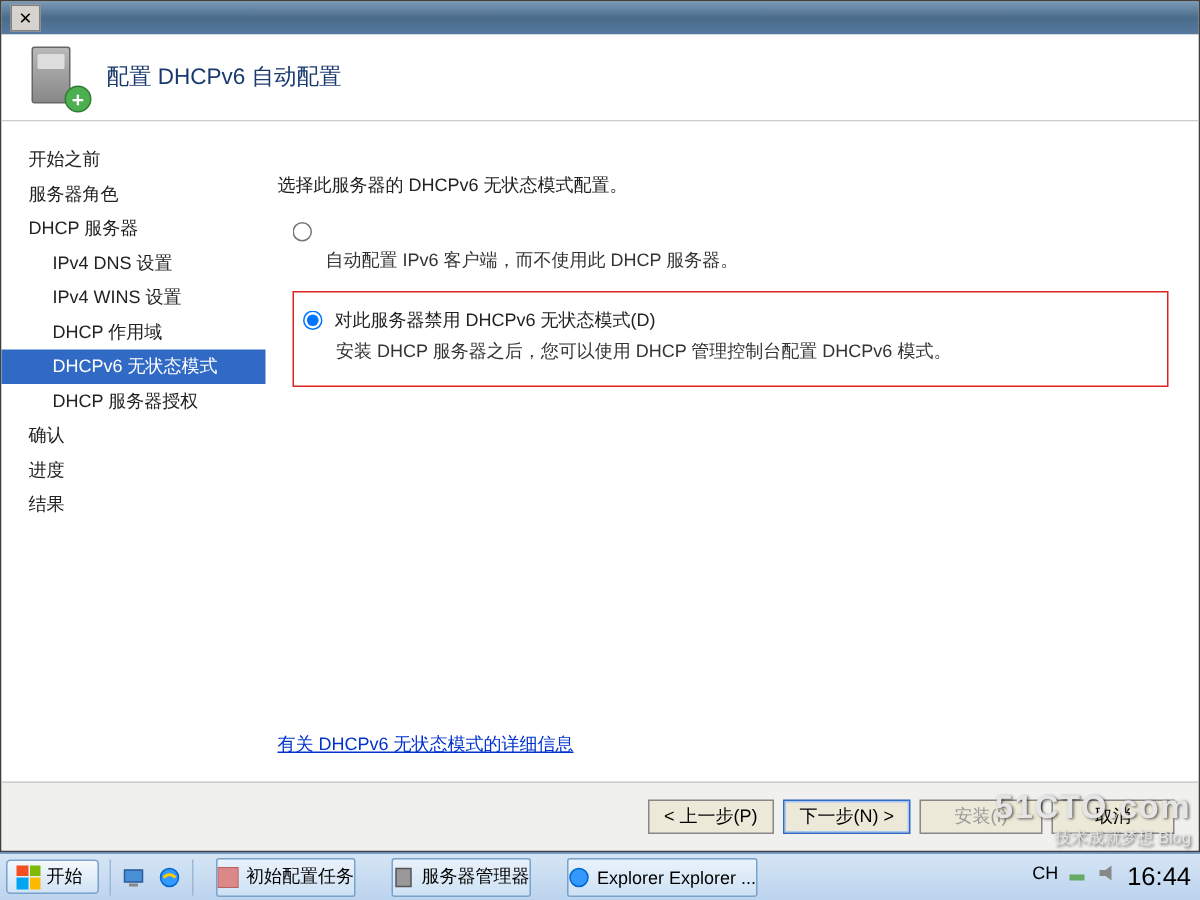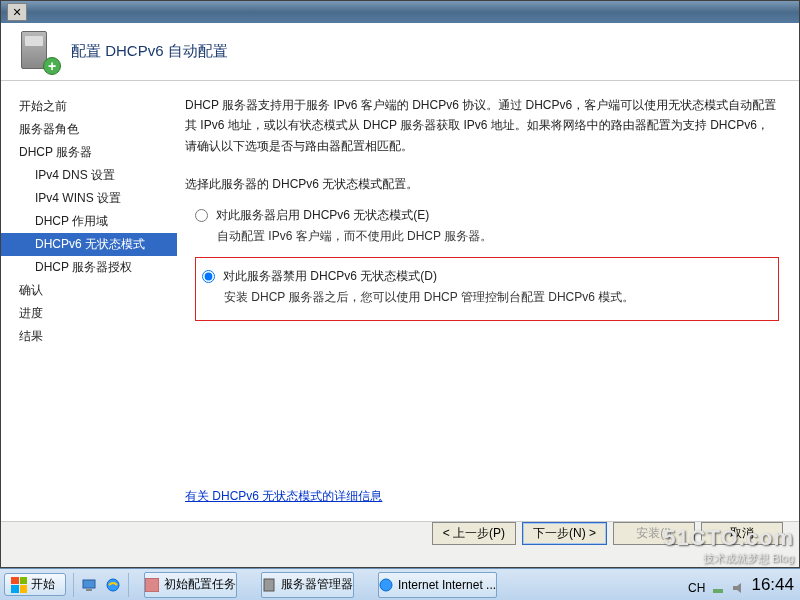--- a/index.html
+++ b/index.html
@@ -23,33 +23,33 @@
 .desc { line-height: 1.7; }
 .prompt { margin-top: 20px; margin-bottom: 10px; }
 .radio-group { margin-left: 10px; }
 .radio-row { display: flex; align-items: flex-start; padding: 4px 0; }
 .radio-row input { margin-top: 2px; margin-right: 8px; }
 .radio-label { }
 .radio-sub { margin-left: 22px; color: #333; padding-bottom: 6px; }
 .highlight-box { border: 1px solid #d22; padding: 6px 6px 8px 6px; margin-top: 6px; }
 .spacer { flex: 1; }
 .link { color: #0033cc; text-decoration: underline; cursor: pointer; font-size: 12px; margin-bottom: 6px; }
-.footer { height: 46px; border-top: 1px solid #ccc; background: #f0f0ee; display: flex; justify-content: flex-end; padding: 0 16px; gap: 6px; }
+.footer { height: 46px; border-top: 1px solid #ccc; background: #f0f0ee; display: flex; align-items: center; justify-content: flex-end; padding: 0 16px; gap: 6px; }
 .btn { height: 23px; min-width: 82px; padding: 0 10px; font-size: 12px; background: #ece9d8; border: 1px solid #888; cursor: pointer; }
 .btn.default { border: 1px solid #316ac5; box-shadow: inset 0 0 0 1px #a8c8f0; }
 .btn[disabled] { color: #9a9a9a; cursor: default; }
 .taskbar { position: absolute; left: 0; bottom: 0; width: 800px; height: 32px; background: linear-gradient(#d6e5f5,#bcd4ee); border-top: 1px solid #6a8fb5; display: flex; align-items: center; font-size: 12px; }
 .start-btn { height: 23px; margin: 0 4px; padding: 0 10px 0 6px; display: flex; align-items: center; background: linear-gradient(#f5f9fd,#d0e3f5); border: 1px solid #7aa3cc; border-radius: 3px; cursor: pointer; }
 .win-logo { width: 16px; height: 16px; margin-right: 4px; display: grid; grid-template: 1fr 1fr / 1fr 1fr; gap: 1px; }
 .win-logo span:nth-child(1){background:#f25022;} .win-logo span:nth-child(2){background:#7fba00;}
 .win-logo span:nth-child(3){background:#00a4ef;} .win-logo span:nth-child(4){background:#ffb900;}
 .ql { width: 22px; height: 22px; margin: 0 1px; display: flex; align-items: center; justify-content: center; border: 1px solid transparent; cursor: pointer; }
 .task-btn { height: 26px; margin: 0 12px; padding: 0 0; display: flex; align-items: center; background: linear-gradient(#eaf2fb,#cde1f4); border: 1px solid #7aa3cc; border-radius: 2px; cursor: pointer; max-width: 160px; overflow: hidden; white-space: nowrap; }
 .task-btn .ti { width:14px; height:14px; margin-right:5px; flex-shrink:0; }
-.tray { margin-left: auto; display: flex; align-items: flex-end; padding: 0 6px; gap: 6px; }
+.tray { margin-left: auto; display: flex; align-items: flex-start; padding: 0 6px; gap: 6px; }
 .clock { font-size: 17px; }
 .watermark { position: absolute; right: 6px; bottom: 34px; color: #e5e5e5; font-family: Arial; text-shadow: 1px 1px 2px rgba(0,0,0,.6); pointer-events:none; }
 .watermark .big { font-size: 22px; font-weight: bold; letter-spacing: 1px; }
 .watermark .small { font-size: 11px; text-align: right; }
 .sep { width:1px; height:24px; background:#9bb8d6; margin:0 3px; }
 </style>
 </head>
 <body>
 
 <div class="window">
@@ -76,27 +76,25 @@
       <div class="nav-item nav-sub">IPv4 WINS 设置</div>
       <div class="nav-item nav-sub">DHCP 作用域</div>
       <div class="nav-item nav-sub nav-selected">DHCPv6 无状态模式</div>
       <div class="nav-item nav-sub">DHCP 服务器授权</div>
       <div class="nav-item">确认</div>
       <div class="nav-item">进度</div>
       <div class="nav-item">结果</div>
     </div>
 
     <div class="content">
-      <div class="desc">DHCP 服务器支持用于服务 IPv6 客户端的 DHCPv6 协议。通过 DHCPv6，客户端可以使用无状态模式自动配置其 IPv6 地址，或以有状态模式从 DHCP 服务器获取 IPv6 地址。如果将网络中的路由器配置为支持 DHCPv6，请确认以下选项是否与路由器配置相匹配。</div>
       <div class="prompt">选择此服务器的 DHCPv6 无状态模式配置。</div>
 
       <div class="radio-group">
         <div class="radio-row">
           <input type="radio" name="mode" style="">
-          <span class="radio-label">对此服务器启用 DHCPv6 无状态模式(E)</span>
         </div>
         <div class="radio-sub">自动配置 IPv6 客户端，而不使用此 DHCP 服务器。</div>
 
         <div class="highlight-box">
           <div class="radio-row">
             <input type="radio" name="mode" checked="" style="">
             <span class="radio-label">对此服务器禁用 DHCPv6 无状态模式(D)</span>
           </div>
           <div class="radio-sub">安装 DHCP 服务器之后，您可以使用 DHCP 管理控制台配置 DHCPv6 模式。</div>
         </div>
@@ -153,21 +151,21 @@
   <div class="task-btn">
     <svg class="ti">
         <rect x="2" y="1" width="10" height="12" fill="#999" stroke="#555"></rect>
       </svg>
     <span>服务器管理器</span>
   </div>
   <div class="task-btn">
     <svg class="ti">
         <circle cx="7" cy="7" r="6" fill="#3399ff" stroke="#0066cc"></circle>
       </svg>
-    <span>Internet Internet ...</span>
+    <span>Explorer Explorer ...</span>
   </div>
   <div class="tray">
     <span>CH</span>
     <svg width="14" height="14">
         <rect x="2" y="8" width="10" height="4" fill="#6a6"></rect>
       </svg>
     <svg width="14" height="14">
         <polygon points="2,5 6,5 10,2 10,12 6,9 2,9" fill="#888"></polygon>
       </svg>
     <span class="clock">16:44</span>

